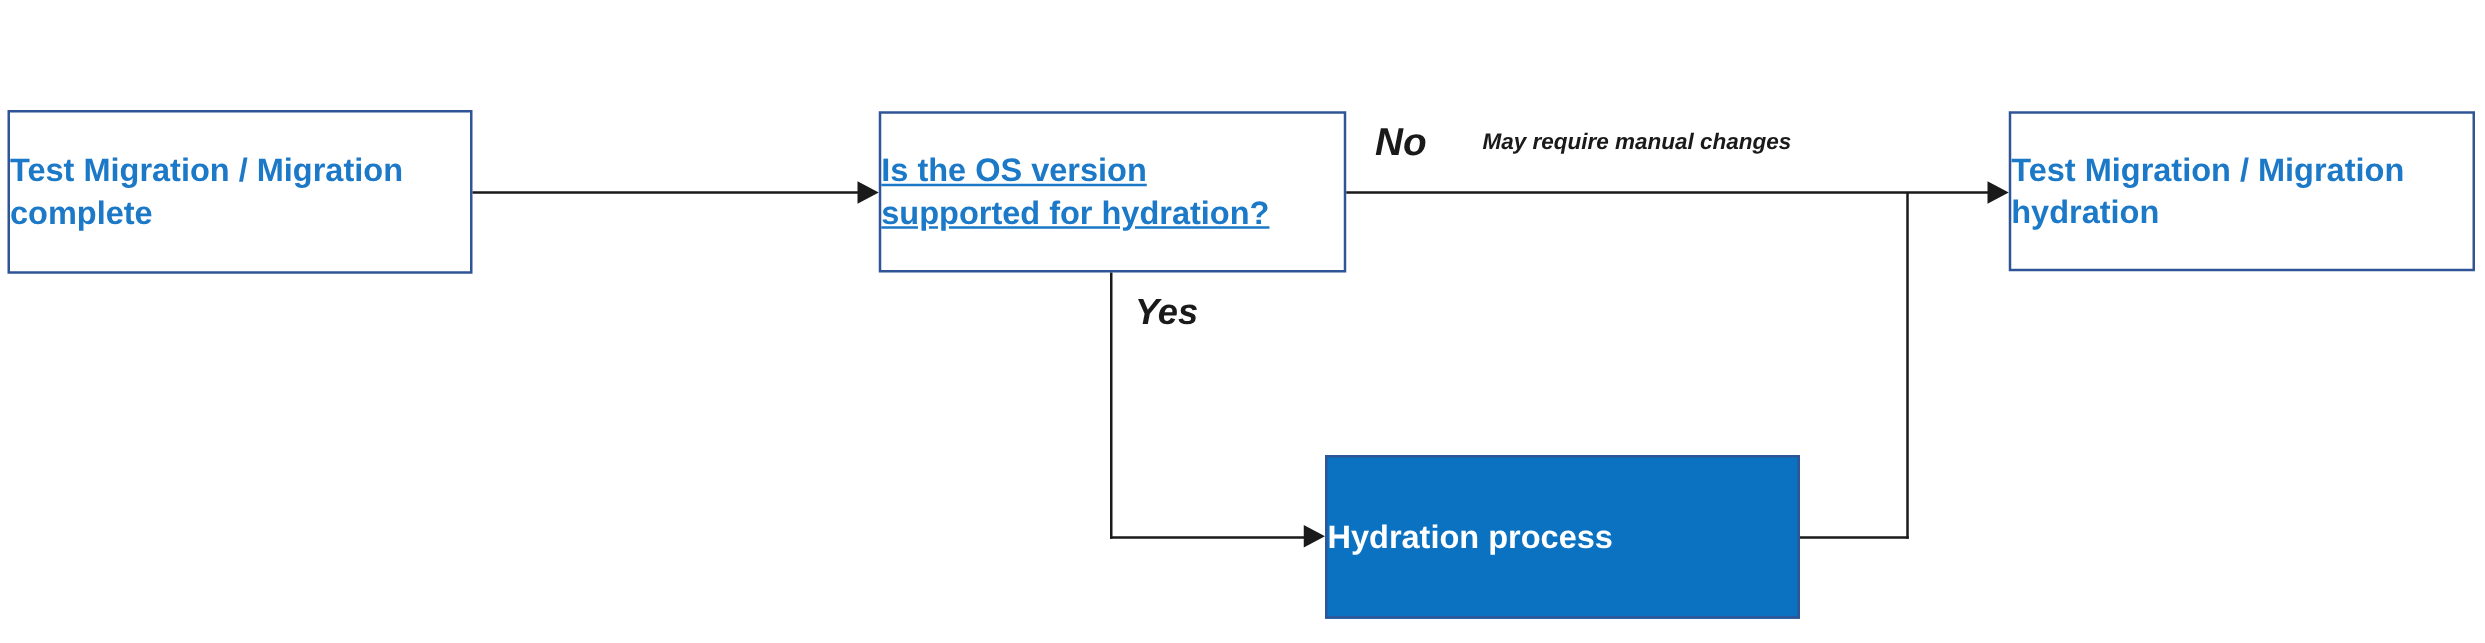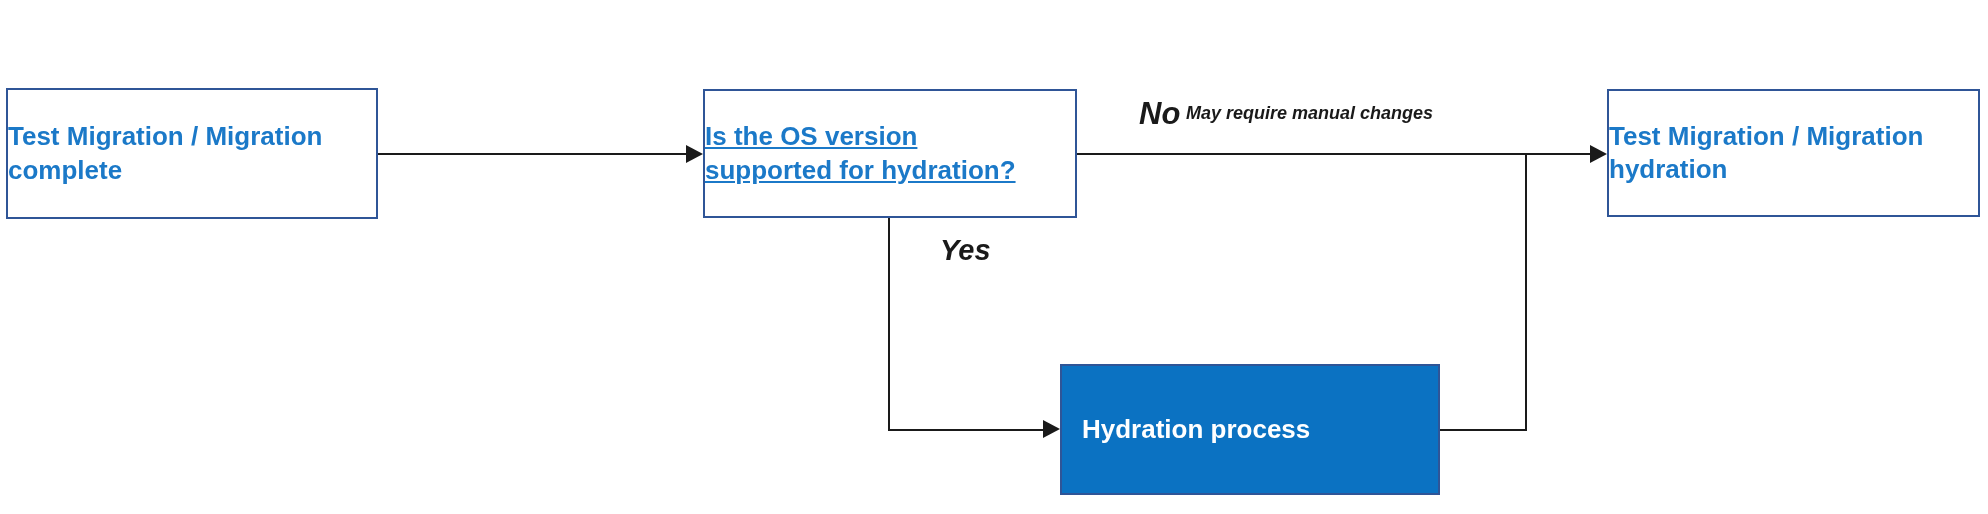--- a/index.html
+++ b/index.html
@@ -37,21 +37,21 @@
     line-height: 1.28;
   }
   .node .line { display: block; white-space: nowrap; }
   .node.filled {
     background: var(--hydration_fill);
     color: var(--hydration_text);
   }
   #node-start     { left: 6px;    top: 88px;  width: 372px; height: 131px; }
   #node-decision  { left: 703px;  top: 89px;  width: 374px; height: 129px; text-decoration: underline; }
   #node-complete  { left: 1607px; top: 89px;  width: 373px; height: 128px; }
-  #node-hydration { left: 1060px; top: 364px; width: 380px; height: 131px; padding-left: 20px; }
+  #node-hydration { left: 1060px; top: 364px; width: 380px; height: 131px; }
 
   .edge {
     position: absolute;
     background: var(--line);
   }
   #edge-start-decision   { left: 378px;  top: 153px; width: 312px; height: 2px; }
   #edge-no-line          { left: 1077px; top: 153px; width: 518px; height: 2px; }
   #edge-yes-vertical     { left: 888px;  top: 218px; width: 2px;   height: 213px; }
   #edge-yes-horizontal   { left: 888px;  top: 429px; width: 158px; height: 2px; }
   #edge-hydration-out    { left: 1440px; top: 429px; width: 87px;  height: 2px; }
@@ -68,23 +68,23 @@
   #arrow-into-complete  { left: 1590px; top: 145px; }
   #arrow-into-hydration { left: 1043px; top: 420px; }
 
   .edge-label {
     position: absolute;
     color: var(--line);
     font-weight: bold;
     font-style: italic;
     white-space: nowrap;
   }
-  #label-no  { left: 1100px; top: 96px;  font-size: 31px; margin-left: 39px; }
+  #label-no  { left: 1100px; top: 96px;  font-size: 31px; }
   #label-note{ left: 1186px; top: 103px; font-size: 18px; }
-  #label-yes { left: 908px;  top: 234px; font-size: 29px; margin-left: 32px; }
+  #label-yes { left: 908px;  top: 234px; font-size: 29px; }
 </style>
 </head>
 <body>
 
 <div class="canvas">
 
   <div class="node" id="node-start">
     <span class="line">Test Migration / Migration</span>
     <span class="line">complete</span>
   </div>

